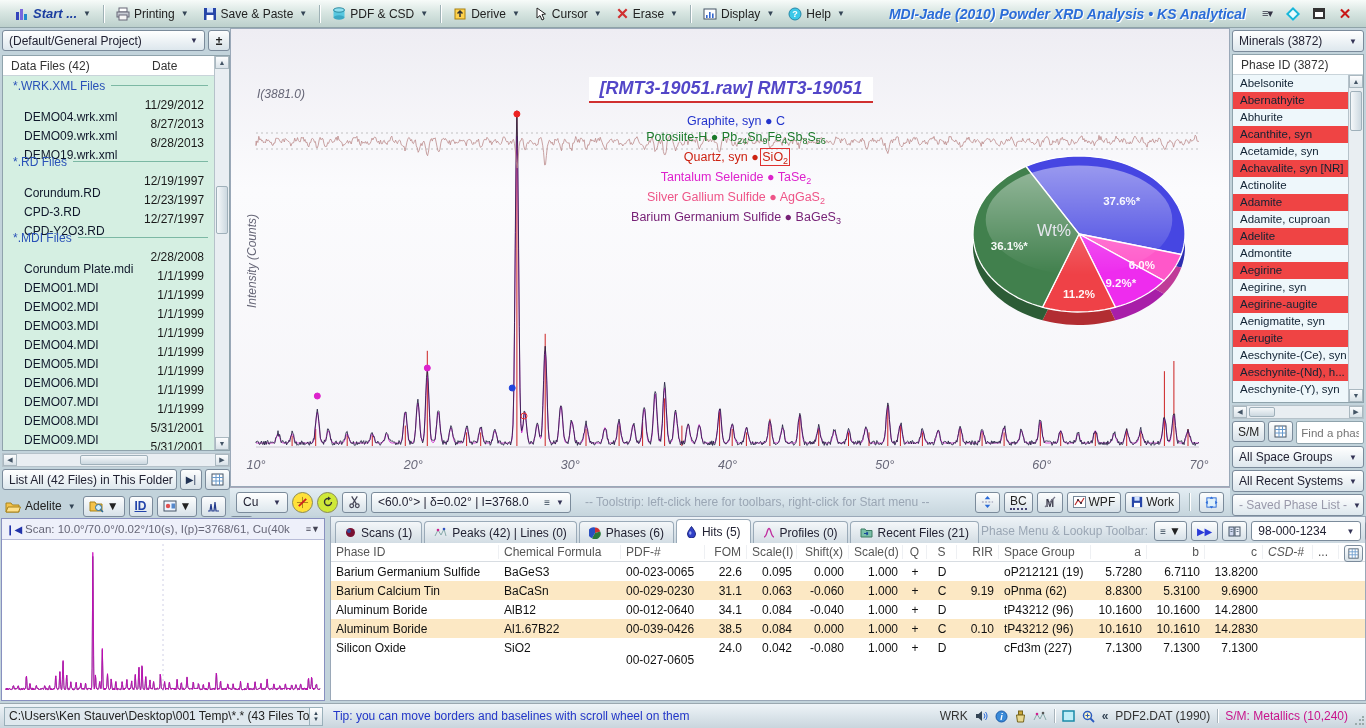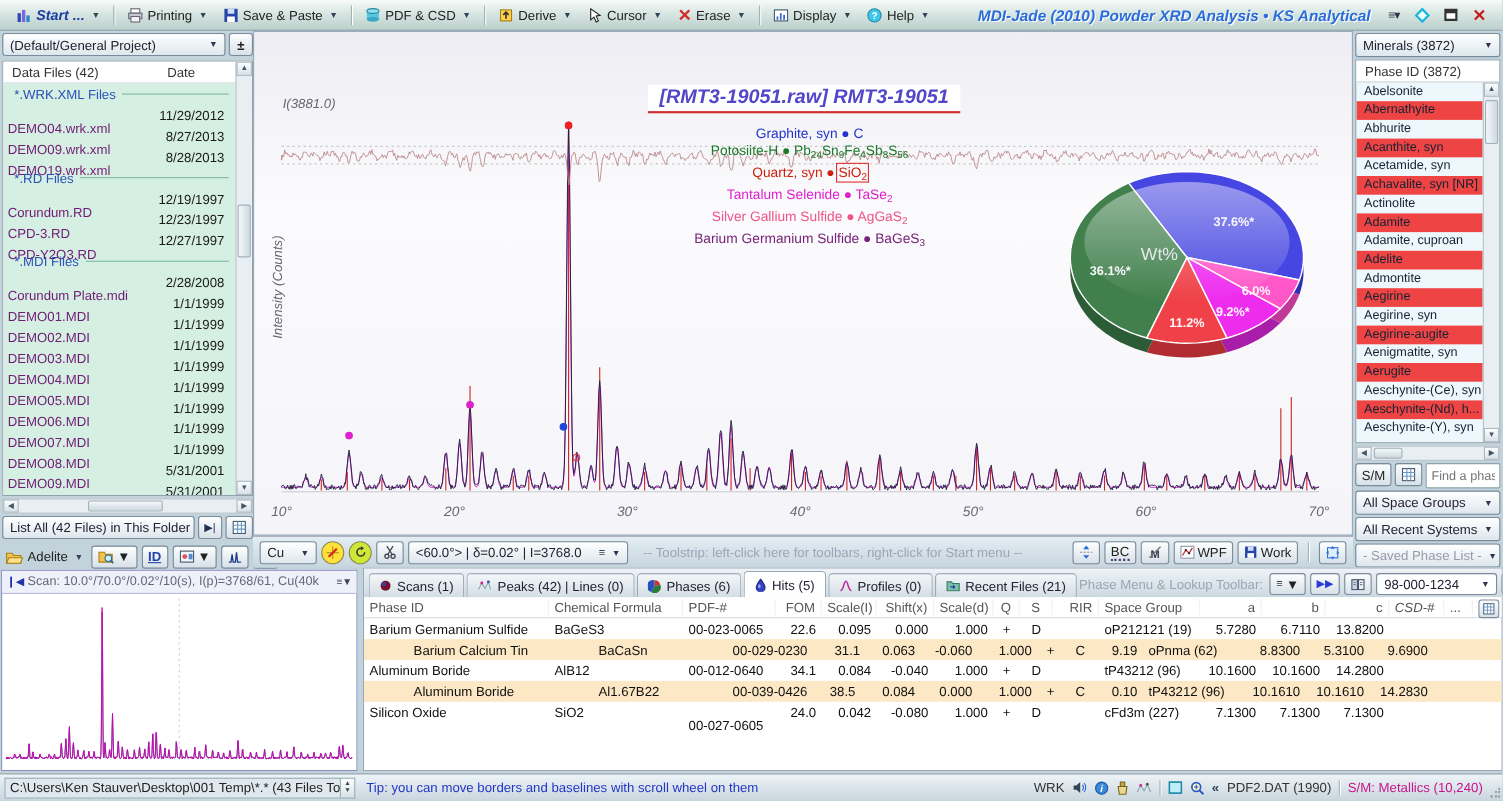--- a/index.html
+++ b/index.html
@@ -50,21 +50,21 @@
   #project-combo { flex:1; }
   #project-expand { width:22px; flex:none; font-weight:bold; }
   #file-list { position:relative; flex:1; border:1px solid #8fa3ac; background:#fff; overflow:hidden; }
   #file-list-head { display:flex; height:20px; align-items:center; border-bottom:1px solid #c9d4da; background:#fff; padding-right:15px; }
   #file-list-head .c1 { flex:1; padding-left:8px; color:#333; }
   #file-list-head .c2 { width:62px; color:#333; }
   #file-list-body { position:absolute; top:20px; left:0; right:15px; bottom:0; background:#d5efe2; overflow:hidden; }
   .fgroup { display:flex; align-items:center; height:19px; padding-left:10px; color:#2a52b8; }
   .fgroup .rule { flex:1; height:1px; background:#7cb8a4; margin:0 6px 0 6px; }
   .frow { display:flex; height:19px; align-items:center; }
-  .frow .fname { flex:1; padding-left:4px; color:#701a75;margin-top:24px; }
+  .frow .fname { flex:1; padding-left:21px; color:#0f172a;margin-top:24px; }
   .frow .fdate { width:70px; text-align:right; padding-right:10px; color:#1a1a1a; }
   #listall-row { display:flex; gap:3px; height:23px; }
   #listall-combo { flex:1; }
   #folder-row { display:flex; gap:4px; height:24px; align-items:center; }
 
   
   #chart-panel { position:absolute; left:230px; top:28px; width:1000px; height:459px;
     background:linear-gradient(180deg,#eeedf3,#fbfbfd 35%,#f5f4f8); border:1px solid #9aa8b8; }
   #chart-title-wrap { position:absolute; left:0; top:48px; width:1000px; text-align:center; pointer-events:none; }
   #chart-title { display:inline-block; background:#fff; color:#5346c8; font-weight:bold; font-style:italic;
@@ -109,21 +109,21 @@
   #tabs-row { display:flex; align-items:flex-end; height:26px; background:linear-gradient(#eef3f7,#ccd8e0); padding:2px 4px 0; gap:2px; }
   .tab { display:flex; align-items:center; gap:5px; height:22px; padding:0 9px; border:1px solid #9aaab8; border-bottom:none;
     border-radius:4px 4px 0 0; background:linear-gradient(#f4f7f9,#d3dde4); color:#223; white-space:nowrap; }
   .tab.active { background:#fff; height:24px; font-weight:normal; }
   #lookup-area { margin-left:auto; display:flex; align-items:center; gap:4px; padding-bottom:2px; }
   #lookup-label { color:#9aa6b4; margin-right:2px; white-space:nowrap; }
   #pdf-combo { width:110px; height:20px; background:#fff; }
   #hits-header { display:flex; height:19px; border-bottom:1px solid #d8dde2; background:#fff; color:#555; align-items:center; }
   .hcell { padding:0 5px; white-space:nowrap; overflow:hidden; border-right:1px solid #eef0f3; }
   .hrow { display:flex; height:19px; align-items:center; color:#111; }
-  .hrow.alt { background:#fce8c4;padding-left:40px; }
+  .hrow.alt { background:#fce8c4; }
   .tcell { padding:0 5px; white-space:nowrap; overflow:hidden; }
   .al-r { text-align:right; } .al-c { text-align:center; }
   #grid-btn-table { position:absolute; right:2px; top:28px; }
 
   
   #statusbar { position:absolute; left:0; top:703px; width:1366px; height:25px;
     background:linear-gradient(#eef4f8,#c9d5dd); border-top:1px solid #9aa8b0; display:flex; align-items:center; padding:0 4px; }
   #status-path { width:306px; height:19px; border:1px solid #9ab0ba; background:#dfe8ee; padding:0 4px; line-height:17px;
     white-space:nowrap; overflow:hidden; color:#222; }
   .spin { width:13px; height:19px; border:1px solid #9ab0ba; border-left:none; background:linear-gradient(#fdfefe,#d7e1e8);
@@ -788,21 +788,21 @@
         <span class="tcell al-r" style="width: 56px; flex: 0 0 auto;">10.1600</span>
         <span class="tcell al-r" style="width: 58px; flex: 0 0 auto;">10.1600</span>
         <span class="tcell al-r" style="width: 58px; flex: 0 0 auto;">14.2800</span>
         <span class="tcell" style="width: 50px; flex: 0 0 auto;"></span>
         <span class="tcell" style="width: 26px; flex: 0 0 auto;"></span>
       </div>
       <div class="hrow alt">
         <span class="tcell" style="width: 168px; flex: 0 0 auto;">Aluminum Boride</span>
         <span class="tcell" style="width: 122px; flex: 0 0 auto;">Al1.67B22</span>
         <span class="tcell" style="width: 84px; flex: 0 0 auto;">00-039-0426</span>
-        <span class="tcell al-r" style="width: 42px; flex: 0 0 auto; text-align: center;">38.5</span>
+        <span class="tcell al-r" style="width: 42px; flex: 0 0 auto;">38.5</span>
         <span class="tcell al-r" style="width: 50px; flex: 0 0 auto;">0.084</span>
         <span class="tcell al-r" style="width: 52px; flex: 0 0 auto;">0.000</span>
         <span class="tcell al-r" style="width: 54px; flex: 0 0 auto;">1.000</span>
         <span class="tcell al-c" style="width: 24px; flex: 0 0 auto;">+</span>
         <span class="tcell al-c" style="width: 30px; flex: 0 0 auto;">C</span>
         <span class="tcell al-r" style="width: 42px; flex: 0 0 auto;">0.10</span>
         <span class="tcell" style="width: 92px; flex: 0 0 auto;">tP43212 (96)</span>
         <span class="tcell al-r" style="width: 56px; flex: 0 0 auto;">10.1610</span>
         <span class="tcell al-r" style="width: 58px; flex: 0 0 auto;">10.1610</span>
         <span class="tcell al-r" style="width: 58px; flex: 0 0 auto;">14.2830</span>

